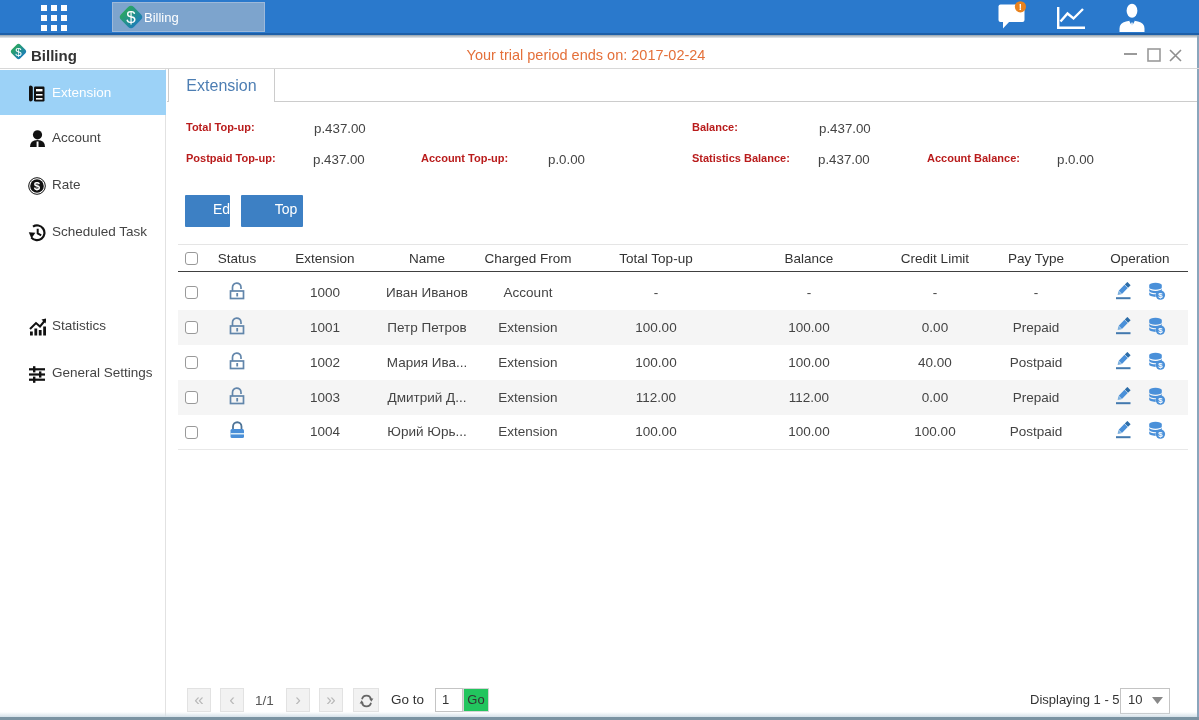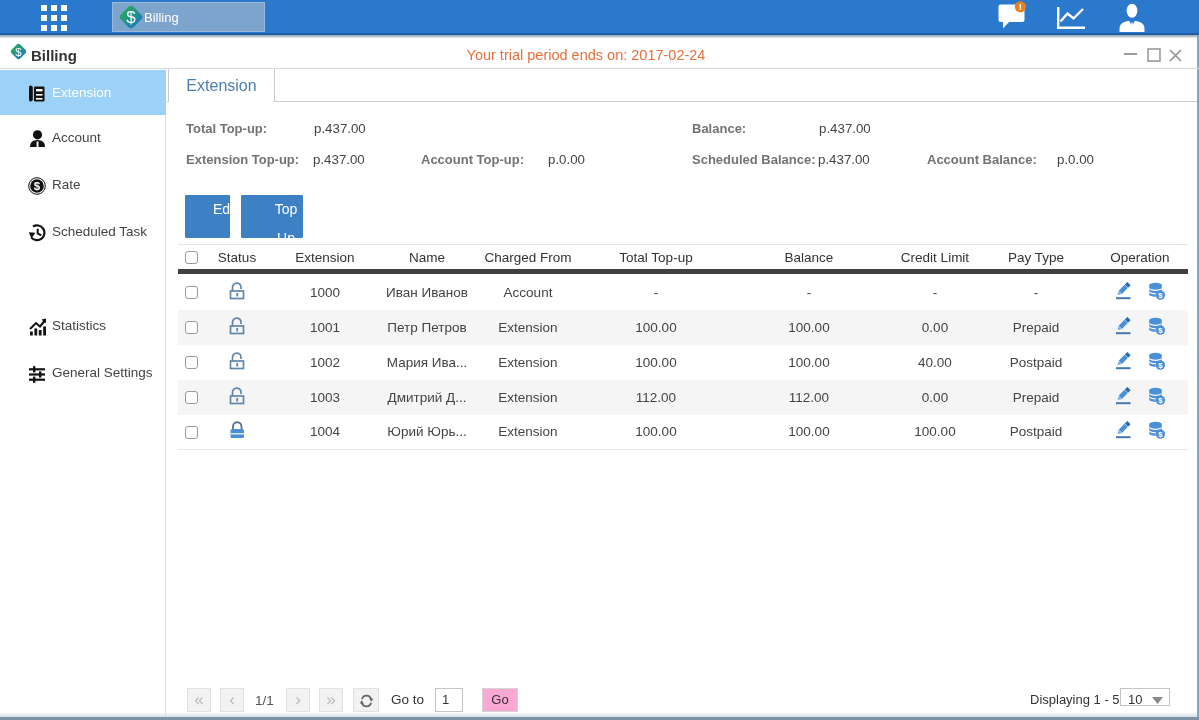--- a/index.html
+++ b/index.html
@@ -42,50 +42,50 @@
 .sbitem .ic { position:absolute; left:28px; top:15px; }
 .sbitem .lb { position:absolute; left:52px; top:15px; }
 .sbitem.sel { background:#9cd2f7; color:#fff; }
 
 #main { position:absolute; left:167px; top:68px; width:1030px; height:649px; background:#fff; }
 #tabline { position:absolute; left:0; top:33px; width:1030px; height:1px; background:#ccc; }
 #activetab { position:absolute; left:1px; top:0; width:107px; height:34px;
   background:#fff; border:1px solid #ccc; border-bottom:none;
   font-size:16px; color:#4d7eb3; text-align:center; line-height:33px; }
 
-.slabel { position:absolute; font-size:13px; font-weight:bold; color:#737373; white-space:nowrap; }
+.slabel { position:absolute; font-size:11px; font-weight:bold; color:#b91c1c; white-space:nowrap; }
 .svalue { position:absolute; font-size:13.3px; color:#444; white-space:nowrap; }
 
-.bluebtn { position:absolute; top:127px; height:43px; background:#3d80c4; color:#fff;
+.bluebtn { position:absolute; top:127px; height:32px; background:#3d80c4; color:#fff;
   font-size:14px; text-align:center; line-height:29px; border-radius:1px;padding-left:28px; }
 
 #tbl { position:absolute; left:11px; top:176px; width:1010px; }
 #tbl table { border-collapse:collapse; width:1010px; table-layout:fixed;
   font-size:13.5px; color:#444; }
-#tbl th { font-weight:normal; color:#333; height:27px; border-top:1px solid #e5e5e5; border-bottom:5px solid #404040; }
+#tbl th { font-weight:normal; color:#333; height:27px; border-top:1px solid #e5e5e5; border-bottom:1px solid #404040; }
 
 #tbl td { height:35px; text-align:center; }
 #tbl tr.sp td { height:3px; }
 #tbl tbody tr.odd { background:#f5f5f5; }
 #tbl tbody { border-bottom:1px solid #e8e8e8; }
 .cb { display:inline-block; width:13px; height:13px; border:1px solid #999;
   border-radius:3px; background:#fff; vertical-align:middle; }
 
 #pager { position:absolute; left:178px; top:688px; height:24px; font-size:13.5px; color:#555; }
 .pbtn { position:absolute; top:0; width:24px; height:24px; background:#f2f2f2;
   border:1px solid #e2e2e2; color:#b9b9b9; text-align:center;
   font-size:17px; line-height:22px; }
 #goinput { position:absolute; left:257px; top:0; width:28px; height:24px;
   border:1px solid #c4c4c4; font-size:13px; color:#333; text-align:left;
   padding-left:6px; line-height:21px; background:#fff; }
-#gobtn { position:absolute; left:304px; top:0; width:36px; height:24px;
-  background:#f9a8d4; border:1px solid #d4d4d4; color:#333; text-align:center;
+#gobtn { position:absolute; left:285px; top:0; width:26px; height:24px;
+  background:#22c55e; border:1px solid #d4d4d4; color:#333; text-align:center;
   line-height:21px; font-size:13px; }
 #displaying { position:absolute; left:992px; top:692px; font-size:13px; color:#333;margin-left:38px; }
-#perpage { position:absolute; left:1120px; top:688px; width:50px; height:18px;
+#perpage { position:absolute; left:1120px; top:688px; width:50px; height:26px;
   border:1px solid #c4c4c4; background:#fff; font-size:13px; color:#333; }
 </style>
 </head>
 <body>
 <svg width="0" height="0" style="position:absolute">
   <defs>
     <g id="pencil">
       <rect x="2" y="15.2" width="14.5" height="2" fill="#4379ae"></rect>
       <g transform="rotate(45 8 8)">
         <rect x="6.1" y="-1.5" width="4.6" height="3.6" fill="#2d6da8"></rect>
@@ -233,25 +233,25 @@
 
 <div id="main">
   <div id="tabline"></div>
   <div id="activetab">Extension</div>
 
   <div class="slabel" style="left:19px;top:53px;">Total Top-up:</div>
   <div class="svalue" style="left:147px;top:53px;">p.437.00</div>
   <div class="slabel" style="left:525px;top:53px;">Balance:</div>
   <div class="svalue" style="left:652px;top:53px;">p.437.00</div>
 
-  <div class="slabel" style="left:19px;top:84px;">Extension Top-up:</div>
+  <div class="slabel" style="left:19px;top:84px;">Postpaid Top-up:</div>
   <div class="svalue" style="left:146px;top:84px;">p.437.00</div>
   <div class="slabel" style="left:254px;top:84px;">Account Top-up:</div>
   <div class="svalue" style="left:381px;top:84px;">p.0.00</div>
-  <div class="slabel" style="left:525px;top:84px;">Scheduled Balance:</div>
+  <div class="slabel" style="left:525px;top:84px;">Statistics Balance:</div>
   <div class="svalue" style="left:651px;top:84px;">p.437.00</div>
   <div class="slabel" style="left:760px;top:84px;">Account Balance:</div>
   <div class="svalue" style="left:890px;top:84px;">p.0.00</div>
 
   <div class="bluebtn" style="left:18px;width:45px;">Edit</div>
   <div class="bluebtn" style="left:74px;width:62px;">Top Up</div>
 
   <div id="tbl">
     <table>
       <colgroup>

